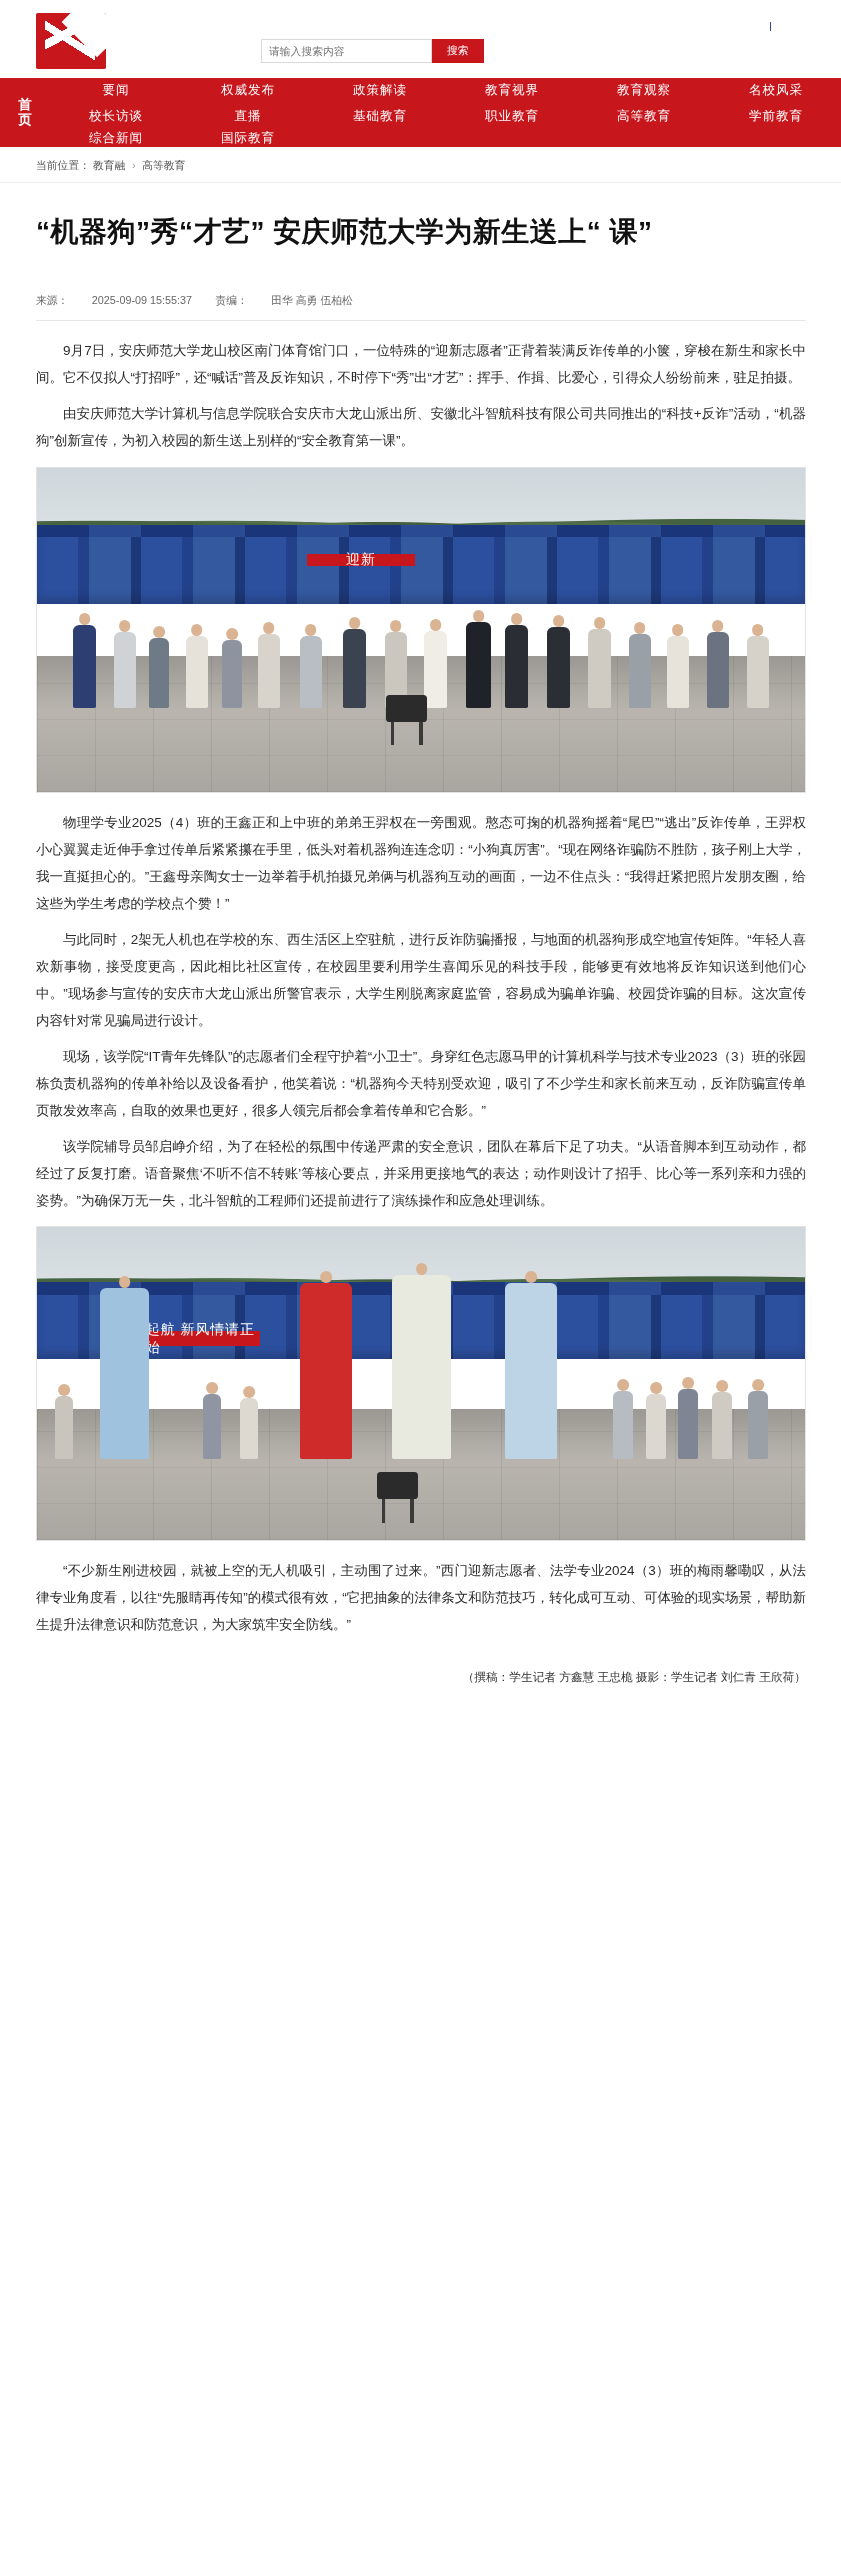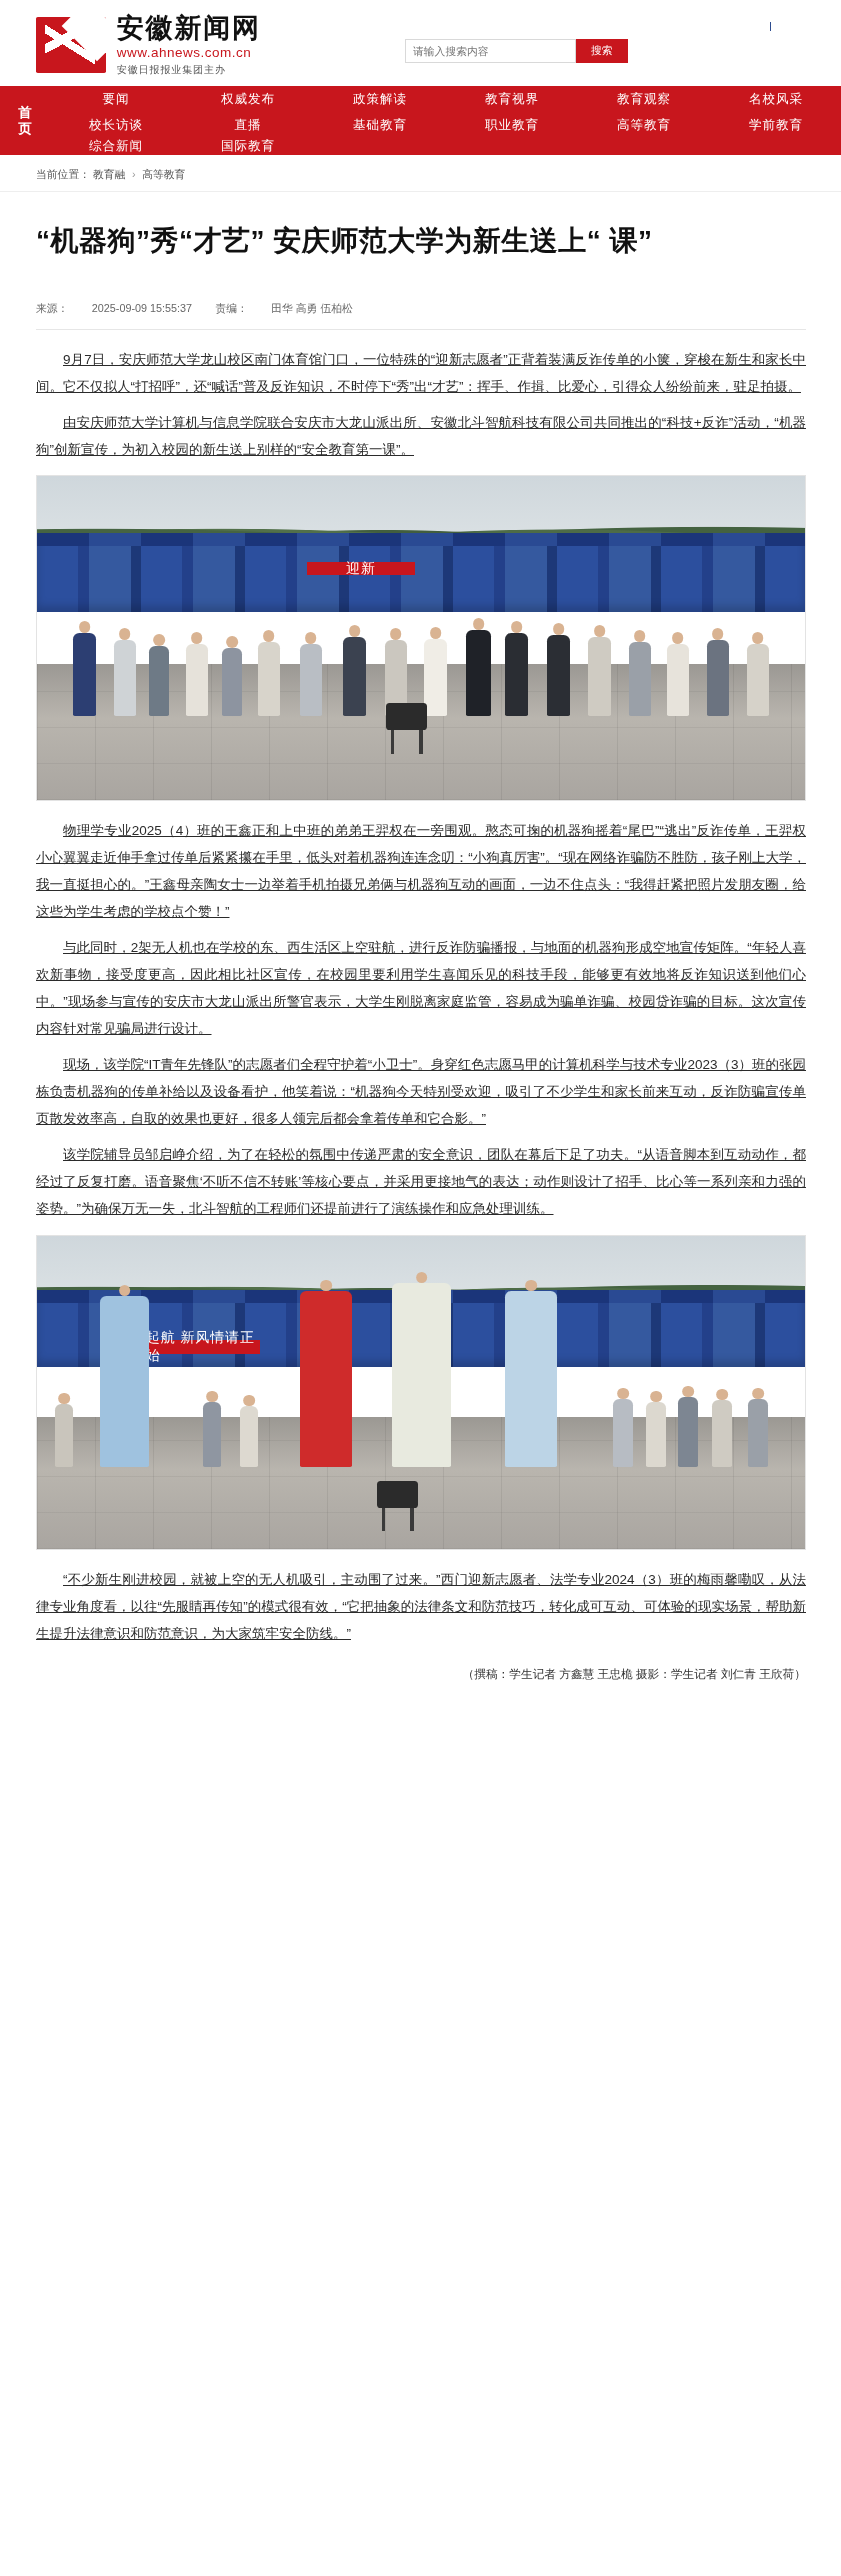--- a/index.html
+++ b/index.html
@@ -173,27 +173,26 @@
   .meta span { white-space: nowrap; }
 
   .body-text { margin-top: 16px; }
   .body-text p {
     font-size: 13.5px;
     line-height: 2.0;
     color: #2b2b2b;
     text-indent: 2em;
     margin: 0 0 9px 0;
     text-align: justify;
-    text-decoration: underline;
   }
   .credits {
     font-size: 11.7px;
     color: #333;
     text-align: right;
-    margin: 20px 0 31px 0;
+    margin: 32px 0 31px 0;
   }
 
   
   .photo {
     width: 770px;
     margin: 12.6px 0 7.2px 0;
     position: relative;
     overflow: hidden;
     border: 0.9px solid #e3e3e3;
   }
@@ -280,25 +279,20 @@
   }
 </style>
 </head>
 <body>
 
 <div class="page">
 
   <div class="header">
     <div class="logo-wrap">
       <div class="logo-mark"></div>
-      <div class="logo-text-block">
-        <div class="logo-title">安徽新闻网</div>
-        <div class="logo-url">www.ahnews.com.cn</div>
-        <div class="logo-sub">安徽日报报业集团主办</div>
-      </div>
     </div>
 
     <div class="search-area">
       <input class="search-input" placeholder="请输入搜索内容" style="">
       <button class="search-btn">搜索</button>
     </div>
 
     <div class="header-right-strip"></div>
   </div>
 

